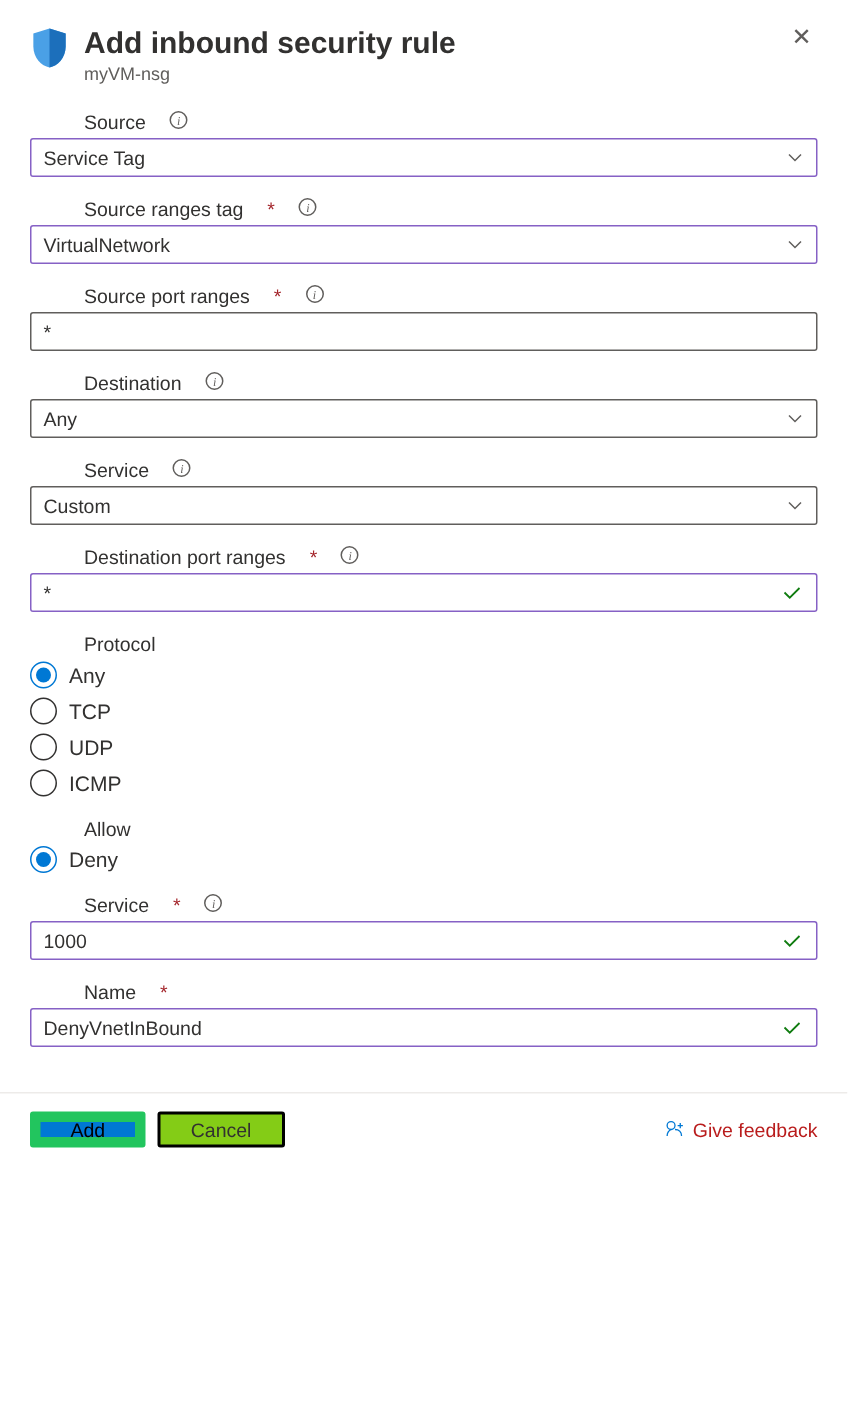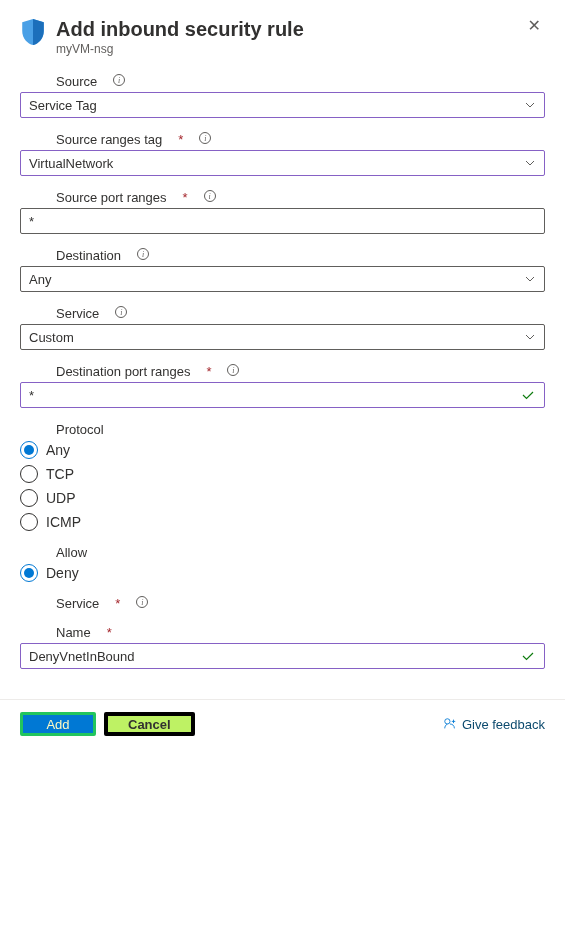--- a/index.html
+++ b/index.html
@@ -43,23 +43,23 @@
     .radio-inner { width: 10px; height: 10px; background: #0078d4; border-radius: 50%; }
     .footer {
       margin-top: 30px;
       border-top: 1px solid #edebe9;
       padding: 12px 20px;
       display: flex;
       align-items: center;
       gap: 8px;
     }
     .btn { height: 24px; padding: 0 20px; font-size: 13px; border-radius: 2px; cursor: pointer; display: inline-flex; align-items: center; justify-content: center; font-family: inherit;}
-    .btn-primary { background: #0078d4; color: #fef9c3; border: 3px solid #22c55e; min-width: 76px; }
-    .btn-secondary { background: #bef264; color: #323130; border: 4px solid #000000; min-width: 76px; font-weight: bold; }
-    .feedback { margin-left: auto; color: #0c4a6e; font-size: 13px; display: inline-flex; align-items: center; gap: 5px; cursor: pointer; }
+    .btn-primary { background: #0078d4; color: #000000; border: 7px solid #22c55e; min-width: 76px; }
+    .btn-secondary { background: #84cc16; color: #323130; border: 2px solid #000000; min-width: 76px; }
+    .feedback { margin-left: auto; color: #b91c1c; font-size: 13px; display: inline-flex; align-items: center; gap: 5px; cursor: pointer; }
   </style>
 </head>
 <body>
 
 <div class="panel">
   <div class="header">
     <svg class="shield-svg" viewBox="0 0 24 26">
       <path d="M12 1 L22 4 V12 C22 19 17 24 12 25 C7 24 2 19 2 12 V4 Z" fill="#4aa0e6"></path>
       <path d="M12 1 L22 4 V12 C22 19 17 24 12 25 V1 Z" fill="#1c6fbb"></path>
     </svg>
@@ -186,20 +186,26 @@
         <span>Deny</span>
       </div>
     </div>
   </div>
 
   <div class="field-group">
     <div class="label-row">
       <span>Service</span>
       <span class="req">*</span>
       <span class="info-icon">i</span>
+    </div>
+    <div class="input accent">
+      <span>1000</span>
+      <svg class="check-svg" viewBox="0 0 16 16">
+          <path d="M3 8 L6.5 11.5 L13 5" stroke="#107c10" stroke-width="1.2" fill="none"></path>
+        </svg>
     </div>
   </div>
 
   <div class="field-group">
     <div class="label-row">
       <span>Name</span>
       <span class="req">*</span>
     </div>
     <div class="input accent">
       <span>DenyVnetInBound</span>

